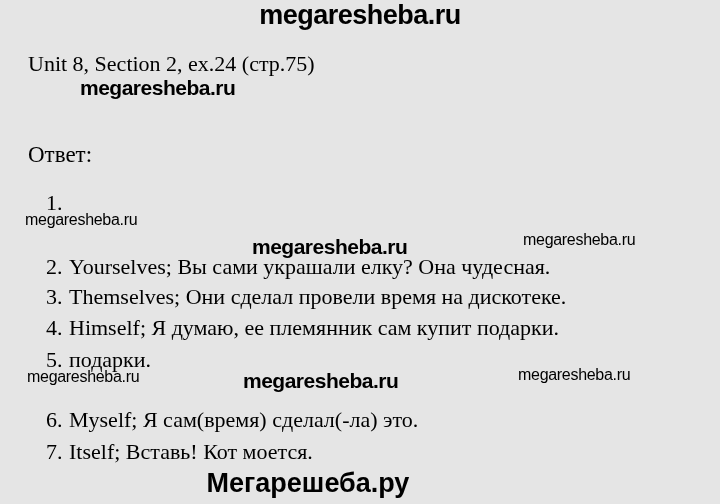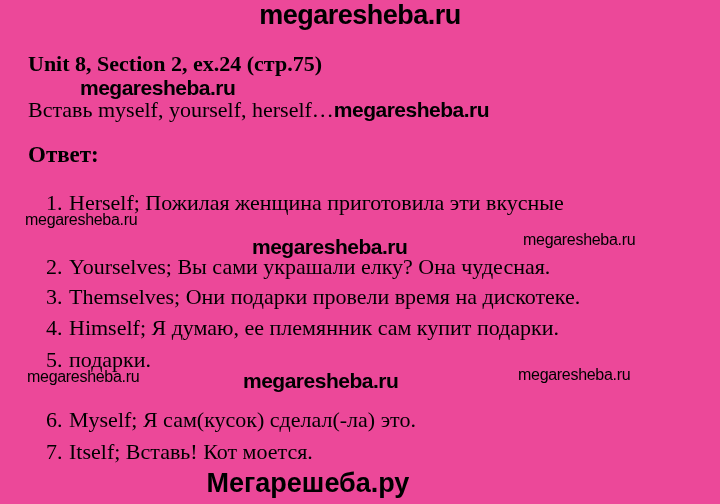--- a/index.html
+++ b/index.html
@@ -1,39 +1,39 @@
 <!DOCTYPE html>
 <html><head>
 <meta charset="utf-8">
 <style>
   html, body { margin: 0; padding: 0; }
   body { background: #ffffff; }
   .page {
     position: relative;
     width: 720px;
     height: 504px;
-    background: #ec4899;
+    background: #e5e5e5;
     color: #000000;
     font-family: "Liberation Serif", serif;
     overflow: hidden;
   }
   .abs { position: absolute; }
   .sans { font-family: "Liberation Sans", sans-serif; }
 
   .top-watermark {
     top: 0px; left: 0; width: 720px;
     text-align: center;
     font-weight: bold;
     font-size: 27px;
     letter-spacing: -0.5px;
     line-height: 30px;
   }
   .title {
     top: 50px; left: 28px;
-    font-weight: bold;
+    font-weight: normal;
     font-size: 22px;
     line-height: 28px;
   }
   .wm-under-title {
     top: 76px; left: 80px;
     font-weight: bold;
     font-size: 21px;
     letter-spacing: -0.5px;
     line-height: 24px;
   }
@@ -44,21 +44,21 @@
     white-space: nowrap;
   }
   .task-line .inline-wm {
     font-family: "Liberation Sans", sans-serif;
     font-weight: bold;
     font-size: 21px;
     letter-spacing: -0.5px;
   }
   .answer-label {
     top: 140px; left: 28px;
-    font-weight: bold;
+    font-weight: normal;
     font-size: 23px;
     line-height: 30px;
   }
   .item {
     position: absolute;
     left: 46px;
     display: flex;
     font-size: 22px;
   }
   .item .num {
@@ -96,63 +96,61 @@
 <body>
 
 <div class="page">
 
   <div class="abs sans top-watermark">megaresheba.ru</div>
 
   <div class="abs title">Unit 8, Section 2, ex.24 (стр.75)</div>
 
   <div class="abs wm-under-title sans">megaresheba.ru</div>
 
-  <div class="abs task-line"><span>Вставь myself, yourself, herself…</span><span class="inline-wm">megaresheba.ru</span></div>
 
   <div class="abs answer-label">Ответ:</div>
 
   <div class="item" style="top:185px">
     <span class="num">1.</span>
     <span class="txt">
-      <span class="l">Herself; Пожилая женщина приготовила эти вкусные</span>
     </span>
   </div>
 
   <div class="item" style="top:249px">
     <span class="num">2.</span>
     <span class="txt">
       <span class="l">Yourselves; Вы сами украшали елку? Она чудесная.</span>
     </span>
   </div>
 
   <div class="item" style="top:279px">
     <span class="num">3.</span>
     <span class="txt">
-      <span class="l">Themselves; Они подарки провели время на дискотеке.</span>
+      <span class="l">Themselves; Они сделал провели время на дискотеке.</span>
     </span>
   </div>
 
   <div class="item" style="top:310px">
     <span class="num">4.</span>
     <span class="txt">
       <span class="l">Himself; Я думаю, ее племянник сам купит подарки.</span>
     </span>
   </div>
 
   <div class="item" style="top:342px">
     <span class="num">5.</span>
     <span class="txt">
       <span class="l">подарки.</span>
     </span>
   </div>
 
   <div class="item" style="top:402px">
     <span class="num">6.</span>
     <span class="txt">
-      <span class="l">Myself; Я сам(кусок) сделал(-ла) это.</span>
+      <span class="l">Myself; Я сам(время) сделал(-ла) это.</span>
     </span>
   </div>
 
   <div class="item" style="top:434px">
     <span class="num">7.</span>
     <span class="txt">
       <span class="l">Itself; Вставь! Кот моется.</span>
     </span>
   </div>
 

